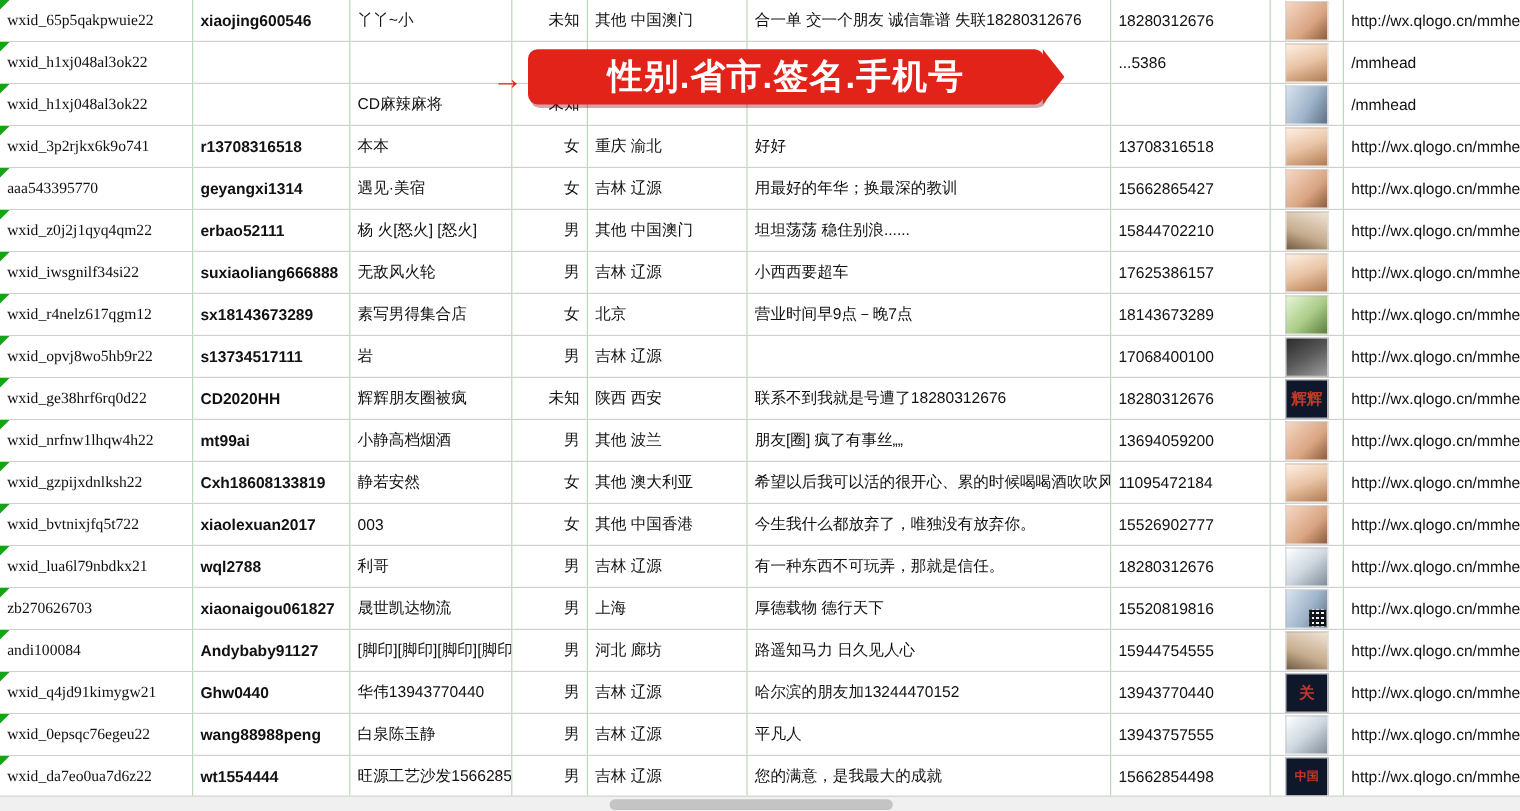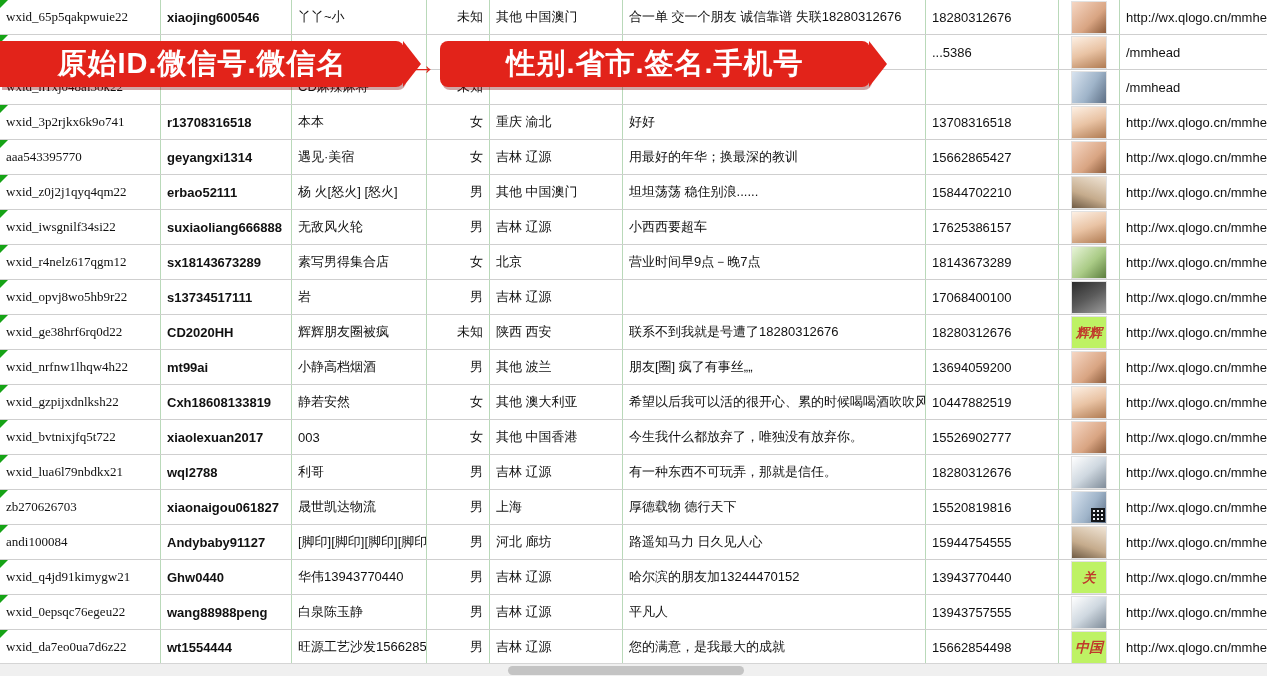--- a/index.html
+++ b/index.html
@@ -61,21 +61,21 @@
     text-align: center;
     color: #c0392b;
   }
   .av-a { background: linear-gradient(135deg,#f6d7c4 0%, #d9a583 60%, #8d5c3b 100%); }
   .av-b { background: linear-gradient(160deg,#fdf0e4 0%, #e9c3a4 50%, #b07b52 100%); }
   .av-c { background: linear-gradient(120deg,#d8e3ef 0%, #9fb4c9 55%, #5d6f85 100%); }
   .av-d { background: linear-gradient(200deg,#efe4d5 0%, #c5ab8c 60%, #6f5b45 100%); }
   .av-e { background: linear-gradient(140deg,#ffffff 0%, #cfd8e0 50%, #7f8c99 100%); }
   .av-f { background: linear-gradient(150deg,#2b2b2b 0%, #5a5a5a 50%, #9b9b9b 100%); }
   .av-g { background: linear-gradient(135deg,#e8f5d9 0%, #aacb86 55%, #5c7e3d 100%); }
-  .av-h { background: #bef264; font-style: italic; }
+  .av-h { background: #0f172a; }
   .av-text {
     position: absolute;
     inset: 0;
     display: flex;
     align-items: center;
     justify-content: center;
     font-weight: bold;
     font-size: 13px;
     font-family: "Liberation Sans", sans-serif;
   }
@@ -347,21 +347,21 @@
         <td class="c-link"><span>http://wx.qlogo.cn/mmhead</span></td>
       </tr>
 
       <tr>
         <td class="c-id cell-rel"><span class="green-flag"></span><span>wxid_gzpijxdnlksh22</span></td>
         <td class="c-wxid"><span>Cxh18608133819</span></td>
         <td class="c-name"><span>静若安然</span></td>
         <td class="c-sex"><span>女</span></td>
         <td class="c-loc"><span>其他 澳大利亚</span></td>
         <td class="c-sign"><span>希望以后我可以活的很开心、累的时候喝喝酒吹吹风</span></td>
-        <td class="c-phone"><span>10447882519</span></td>
+        <td class="c-phone"><span>11095472184</span></td>
         <td class="c-avatar">
             <div class="avatar-box av-b"></div>
           </td>
         <td class="c-link"><span>http://wx.qlogo.cn/mmhead</span></td>
       </tr>
 
       <tr>
         <td class="c-id cell-rel"><span class="green-flag"></span><span>wxid_bvtnixjfq5t722</span></td>
         <td class="c-wxid"><span>xiaolexuan2017</span></td>
         <td class="c-name"><span>003</span></td>
@@ -452,30 +452,29 @@
       <tr>
         <td class="c-id cell-rel"><span class="green-flag"></span><span>wxid_da7eo0ua7d6z22</span></td>
         <td class="c-wxid"><span>wt1554444</span></td>
         <td class="c-name"><span>旺源工艺沙发15662854498</span></td>
         <td class="c-sex"><span>男</span></td>
         <td class="c-loc"><span>吉林 辽源</span></td>
         <td class="c-sign"><span>您的满意，是我最大的成就</span></td>
         <td class="c-phone"><span>15662854498</span></td>
         <td class="c-avatar">
             <div class="avatar-box av-h">
-              <span class="av-text" style="font-size:14px;color:#c0392b;">中国</span>
+              <span class="av-text" style="font-size:10px;color:#c0392b;">中国</span>
             </div>
           </td>
         <td class="c-link"><span>http://wx.qlogo.cn/mmhead</span></td>
       </tr>
 
     </tbody>
   </table>
 
-  <div class="banner" id="banner1">原始ID.微信号.微信名</div>
   <div class="arrow" id="arrow1">→</div>
   <div class="banner" id="banner2">性别.省市.签名.手机号</div>
 
   <div id="hscroll">
     <div class="thumb"></div>
   </div>
 
 </div>
 
 </body></html>

